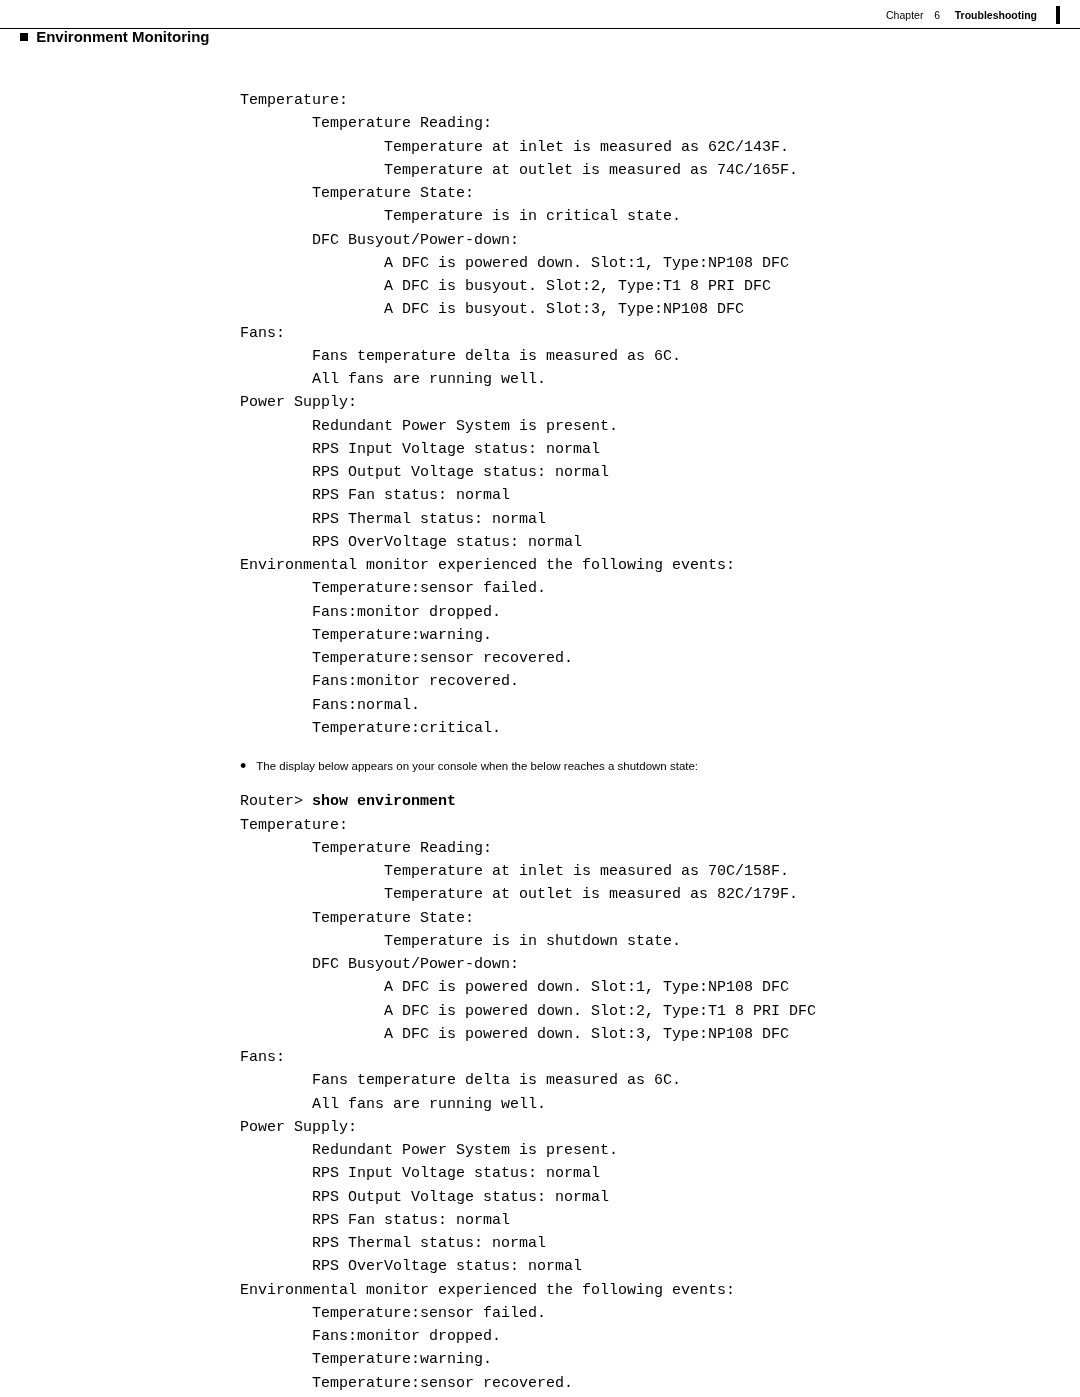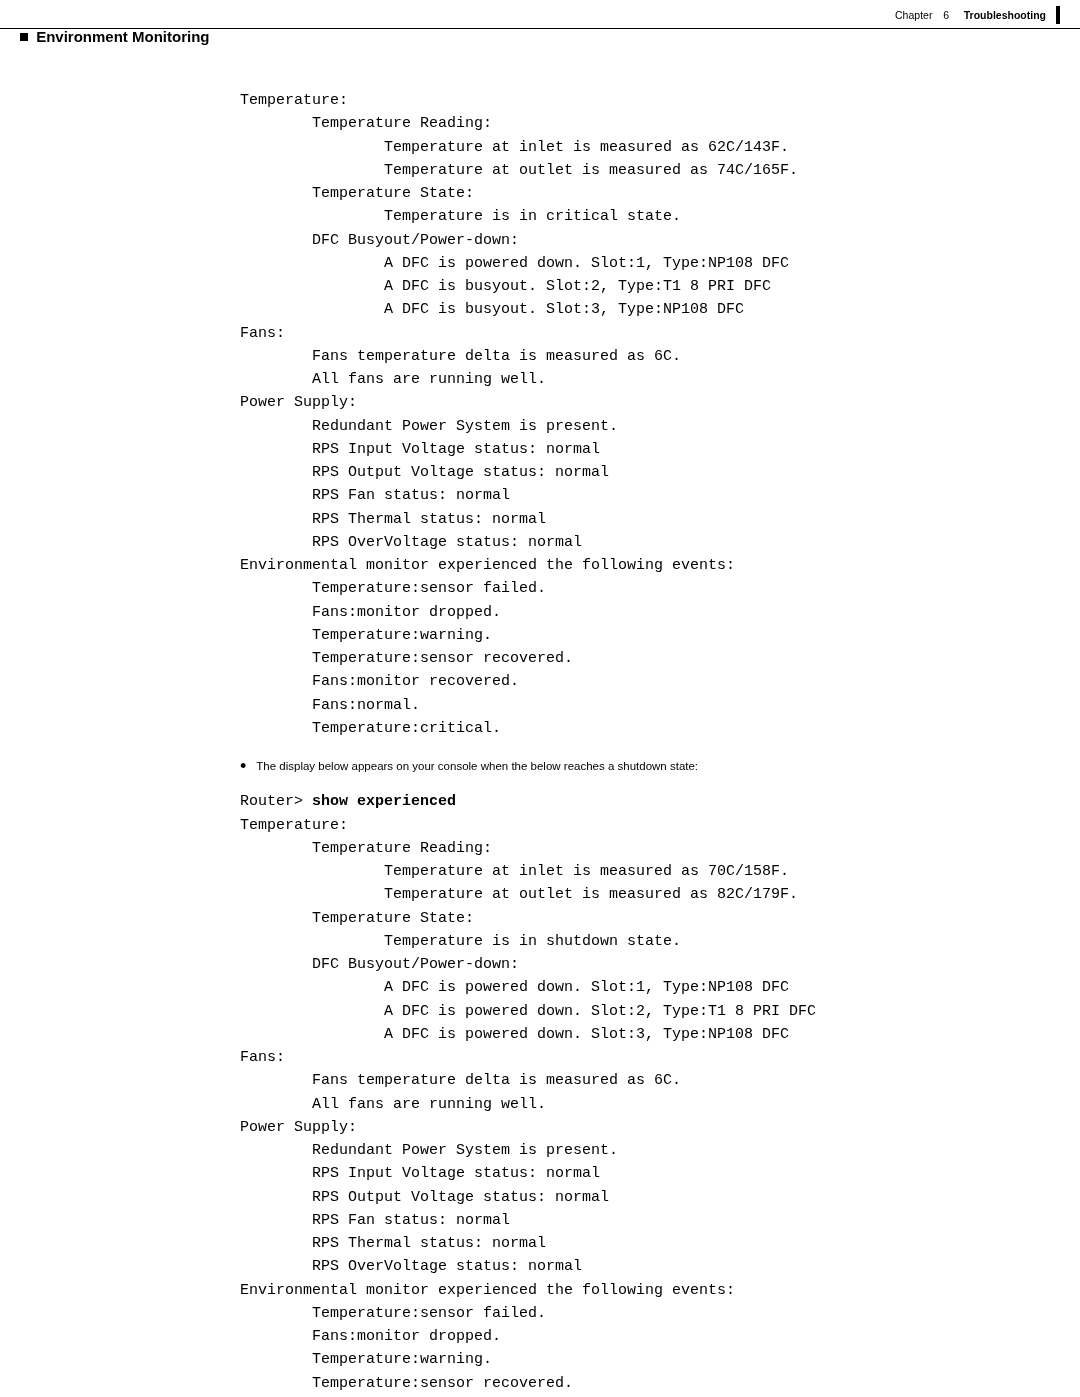--- a/index.html
+++ b/index.html
@@ -22,20 +22,21 @@
     }
 
     
     .header-bar {
       display: flex;
       justify-content: flex-end;
       align-items: center;
       border-bottom: 1px solid #000;
       padding: 6px 20px 4px 20px;
       margin-bottom: 0;
+      gap: 9px;
     }
 
     .header-chapter {
       font-size: 10.5px;
       color: #000;
     }
 
     .header-chapter span.chapter-num {
       margin-right: 8px;
     }
@@ -212,21 +213,21 @@
         Temperature:sensor recovered.
         Fans:monitor recovered.
         Fans:normal.
         Temperature:critical.</div>
 
     <div class="bullet-item">
       <span class="bullet-dot">•</span>
       <span class="bullet-text">The display below appears on your console when the below reaches a shutdown state:</span>
     </div>
 
-    <div class="code-block" id="code-block-2"><span>Router&gt; </span><span class="bold">show experienced</span>
+    <div class="code-block" id="code-block-2"><span>Router&gt; </span><span class="bold">show environment</span>
 Temperature:
         Temperature Reading:
                 Temperature at inlet is measured as 70C/158F.
                 Temperature at outlet is measured as 82C/179F.
         Temperature State:
                 Temperature is in shutdown state.
         DFC Busyout/Power-down:
                 A DFC is powered down. Slot:1, Type:NP108 DFC
                 A DFC is powered down. Slot:2, Type:T1 8 PRI DFC
                 A DFC is powered down. Slot:3, Type:NP108 DFC

